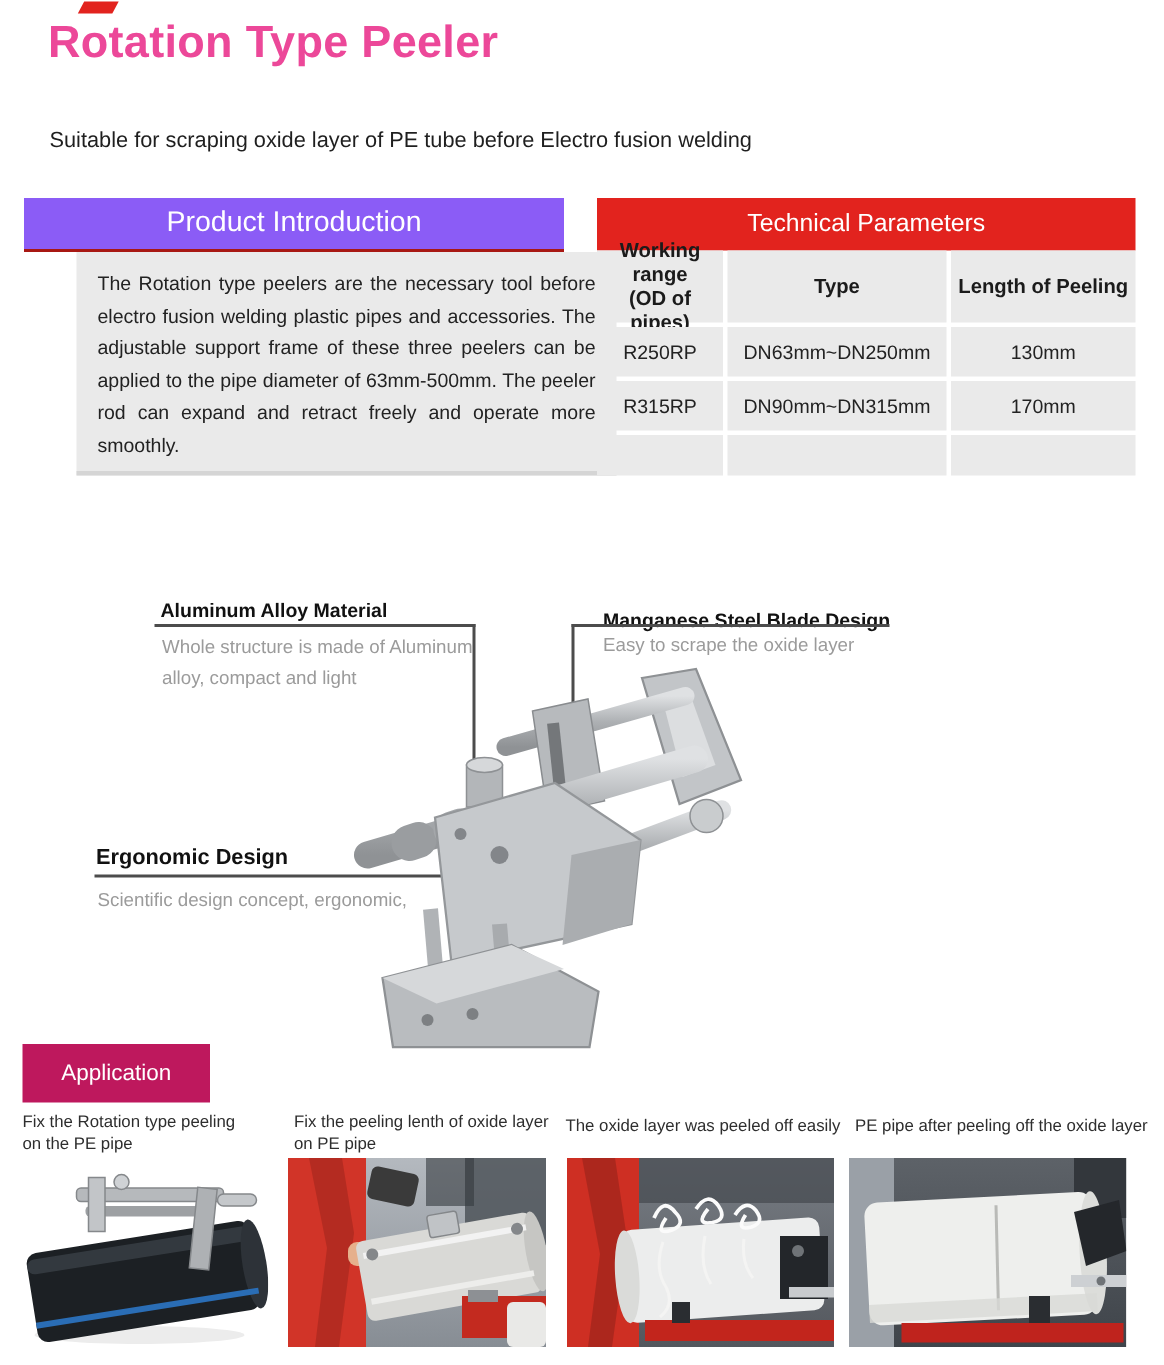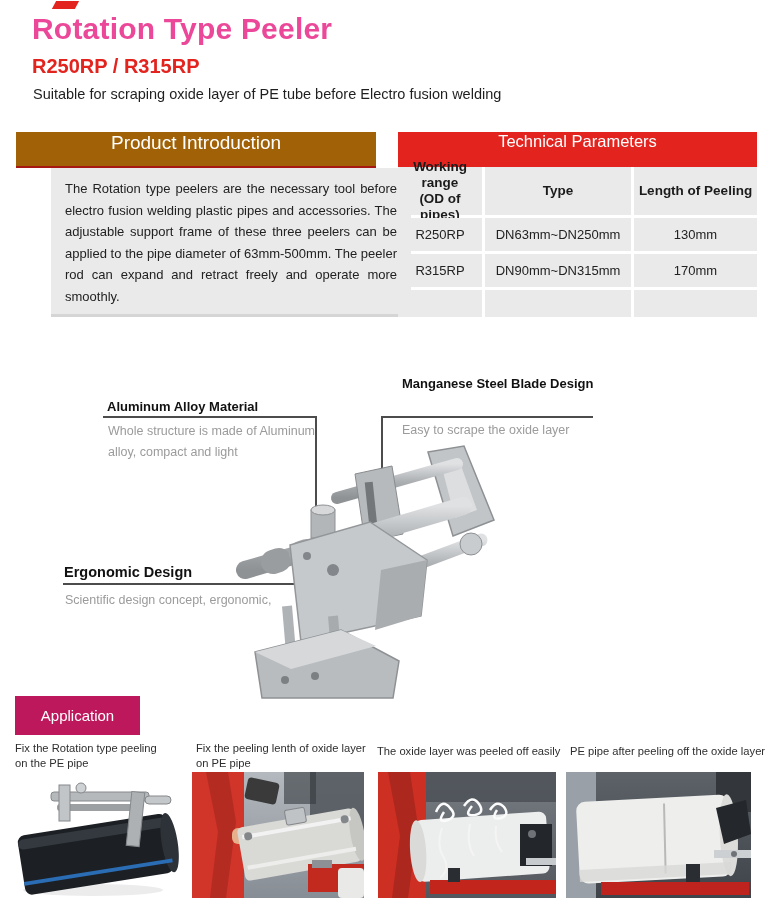--- a/index.html
+++ b/index.html
@@ -7,33 +7,33 @@
     position:relative;width:776px;height:910px;background:#fff;overflow:hidden;
     font-family:"Liberation Sans",sans-serif;color:#1a1a1a;
   }
   
   .corner-mark{position:absolute;left:54px;top:1px;width:23px;height:8px;background:#e2231e;transform:skewX(-28deg);}
   .title{position:absolute;left:32px;top:12px;font-size:30px;font-weight:bold;color:#ec4899;letter-spacing:.2px;}
   .models{position:absolute;left:32px;top:55px;font-size:20px;font-weight:bold;color:#e2231e;}
   .tagline{position:absolute;left:33px;top:86px;font-size:14.5px;color:#1f1f1f;}
   
   .intro-header{
-    position:absolute;left:16px;top:132px;width:360px;height:36px;background:#a16207;
-    border-bottom:2px solid #a81813;display:flex;align-items:flex-start;justify-content:center;
+    position:absolute;left:16px;top:132px;width:360px;height:36px;background:#8b5cf6;
+    border-bottom:2px solid #a81813;display:flex;align-items:center;justify-content:center;
     color:#fff;font-size:19px;box-sizing:border-box;
   }
   .intro-body{
     position:absolute;left:16px;top:168px;width:360px;height:149px;background:#eaeaea;
     border-bottom:3px solid #d5d5d5;box-sizing:border-box;padding:10px 14px 0 14px;margin-left:35px;
   }
   .intro-text{font-size:13px;line-height:21.5px;color:#222;text-align:justify;}
   
   .tech-header{
     position:absolute;left:398px;top:132px;width:359px;height:35px;background:#e2231e;
-    display:flex;align-items:flex-start;justify-content:center;color:#fff;font-size:16.5px;
+    display:flex;align-items:center;justify-content:center;color:#fff;font-size:16.5px;
   }
   .tech-table{
     position:absolute;left:398px;top:167px;width:359px;height:150px;
     display:grid;grid-template-columns:84px 146px 1fr;grid-template-rows:48px 33px 33px 1fr;gap:3px;
   }
   .tech-cell{
     background:#eaeaea;display:flex;align-items:center;justify-content:center;
     text-align:center;font-size:13px;color:#222;line-height:16px;
   }
   .tech-cell.head{font-weight:bold;font-size:13.5px;color:#1b1b1b;}
@@ -53,21 +53,20 @@
   .photo svg{display:block;}
 </style>
 </head>
 <body>
 
 <div class="page">
 
   <div class="corner-mark"></div>
 
   <div class="title">Rotation Type Peeler</div>
-  <div class="models">R250RP / R315RP</div>
   <div class="tagline">Suitable for scraping oxide layer of PE tube before Electro fusion welding</div>
 
   <div class="intro-header">
     <span>Product Introduction</span>
   </div>
   <div class="intro-body">
     <div class="intro-text">The Rotation type peelers are the necessary tool before electro fusion welding plastic pipes and accessories. The adjustable support frame of these three peelers can be applied to the pipe diameter of 63mm-500mm. The peeler rod can expand and retract freely and operate more smoothly.</div>
   </div>
 
   <div class="tech-header">
@@ -98,21 +97,21 @@
   </div>
 
   <div class="feature-title" style="left:107px;top:399px;">Aluminum Alloy Material</div>
   <div class="line-h" style="left:103px;top:416px;width:214px;"></div>
   <div class="line-v" style="left:315px;top:416px;height:121px;"></div>
   <div class="feature-desc" style="left:108px;top:421px;">
     <div>Whole structure is made of Aluminum</div>
     <div>alloy, compact and light</div>
   </div>
 
-  <div class="feature-title" style="left:402px;top:376px;">Manganese Steel Blade Design</div>
+  <div class="feature-title" style="left:402px;top:406px;">Manganese Steel Blade Design</div>
   <div class="line-h" style="left:381px;top:416px;width:212px;"></div>
   <div class="line-v" style="left:381px;top:416px;height:117px;"></div>
   <div class="feature-desc" style="left:402px;top:420px;">
     <div>Easy to scrape the oxide layer</div>
   </div>
 
   <div class="feature-title ergo-title" style="left:64px;top:564px;">Ergonomic Design</div>
   <div class="line-h" style="left:63px;top:583px;width:242px;"></div>
   <div class="feature-desc" style="left:65px;top:589px;line-height:22px;">
     <div>Scientific design concept, ergonomic,</div>

